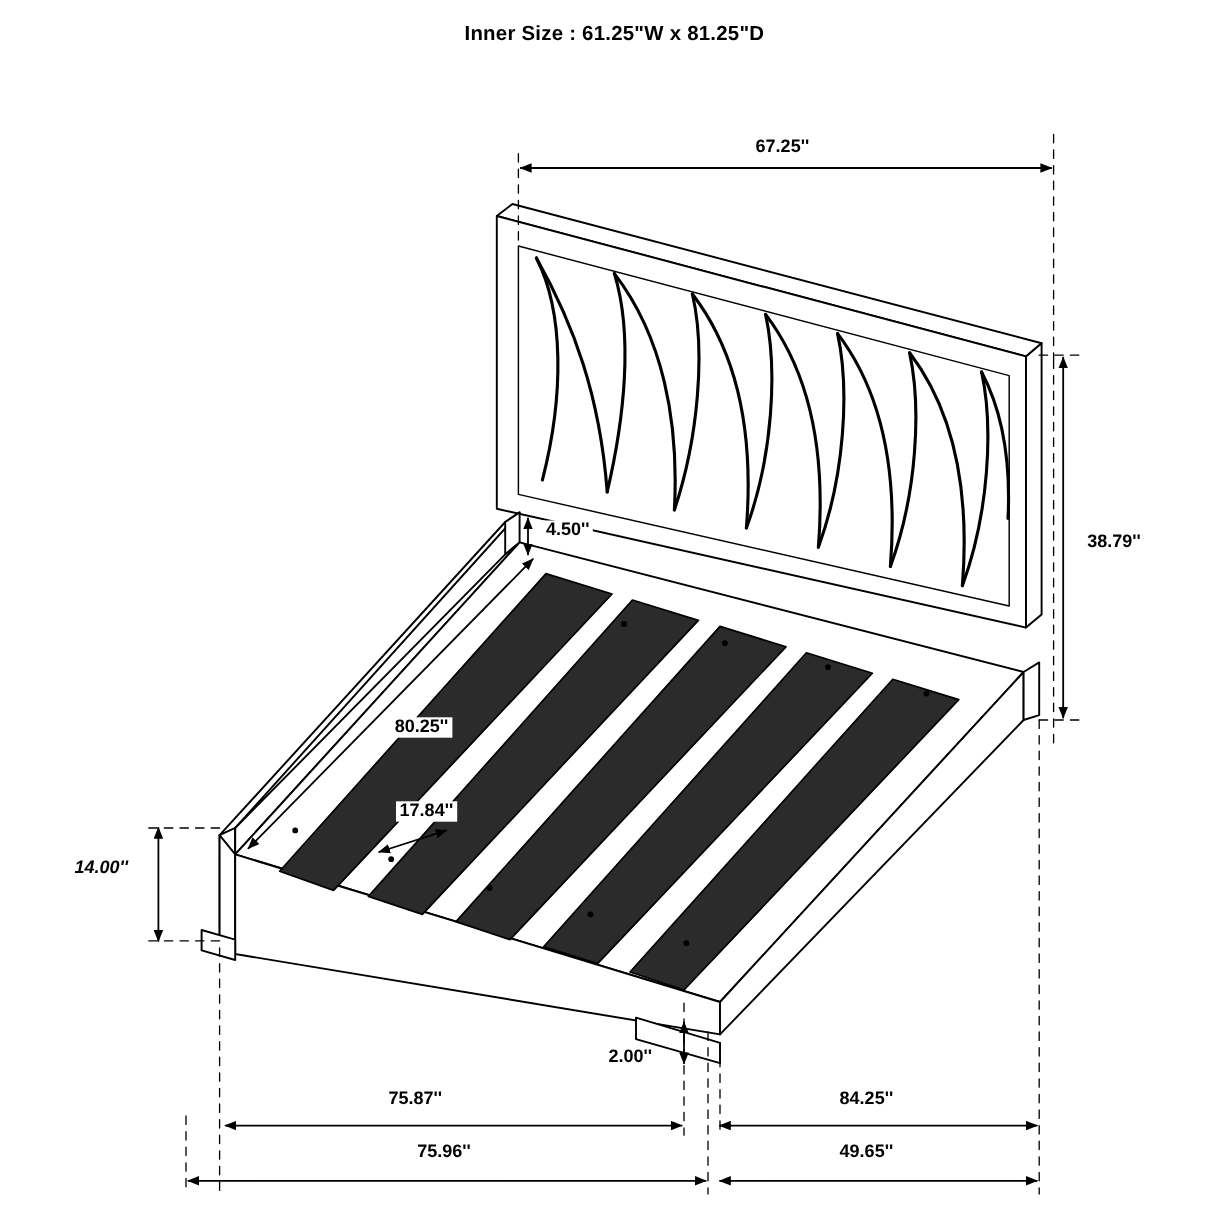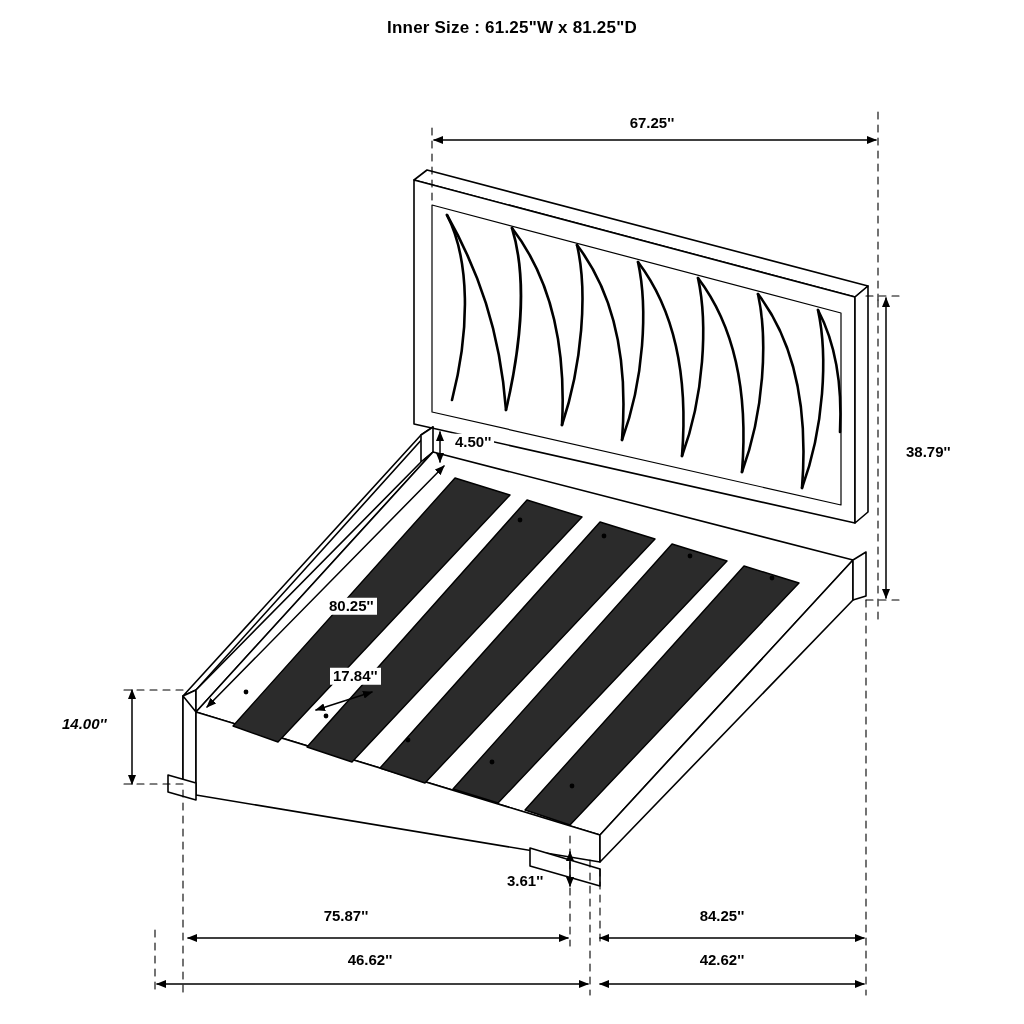--- a/index.html
+++ b/index.html
@@ -185,23 +185,23 @@
   <div class="dim-label" style="left:903px; top:452px; transform:translate(0,-50%);">38.79''</div>
 
   <div class="dim-label" style="left:452px; top:442px; transform:translate(0,-50%);">4.50''</div>
 
   <div class="dim-label" style="left:326px; top:606px; transform:translate(0,-50%);">80.25''</div>
 
   <div class="dim-label" style="left:330px; top:676px; transform:translate(0,-50%);">17.84''</div>
 
   <div class="dim-label" style="left:59px; top:724px; transform:translate(0,-50%);font-style:italic;">14.00''</div>
 
-  <div class="dim-label" style="left:504px; top:881px; transform:translate(0,-50%);">3.61''</div>
+  <div class="dim-label" style="left:504px; top:881px; transform:translate(0,-50%);">2.00''</div>
 
   <div class="dim-label" style="left:346px; top:916px; transform:translate(-50%,-50%);">75.87''</div>
 
   <div class="dim-label" style="left:722px; top:916px; transform:translate(-50%,-50%);text-align:right;">84.25''</div>
 
-  <div class="dim-label" style="left:370px; top:960px; transform:translate(-50%,-50%);">46.62''</div>
-
-  <div class="dim-label" style="left:722px; top:960px; transform:translate(-50%,-50%);">42.62''</div>
+  <div class="dim-label" style="left:370px; top:960px; transform:translate(-50%,-50%);">75.96''</div>
+
+  <div class="dim-label" style="left:722px; top:960px; transform:translate(-50%,-50%);">49.65''</div>
 
 </div>
 
 </body></html>

